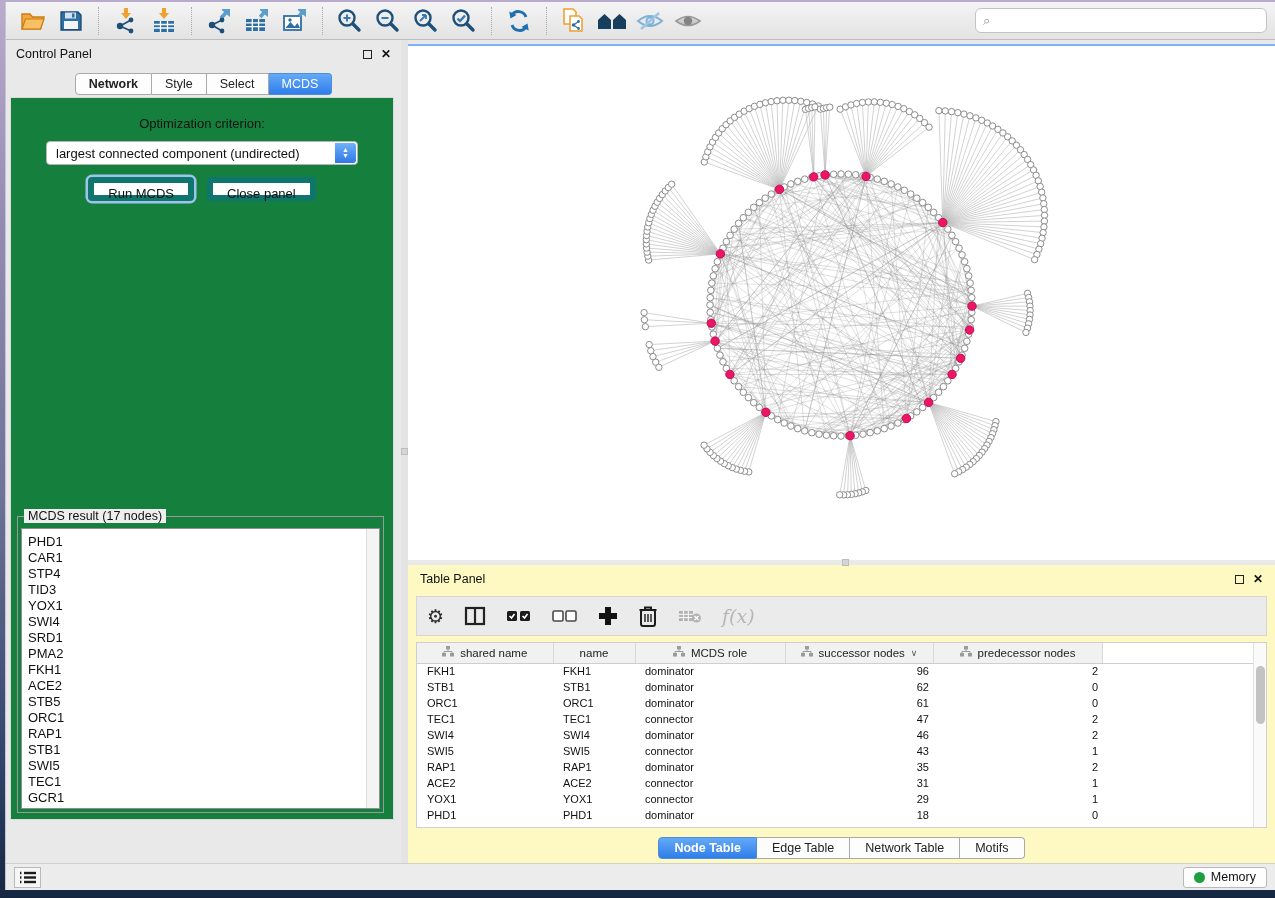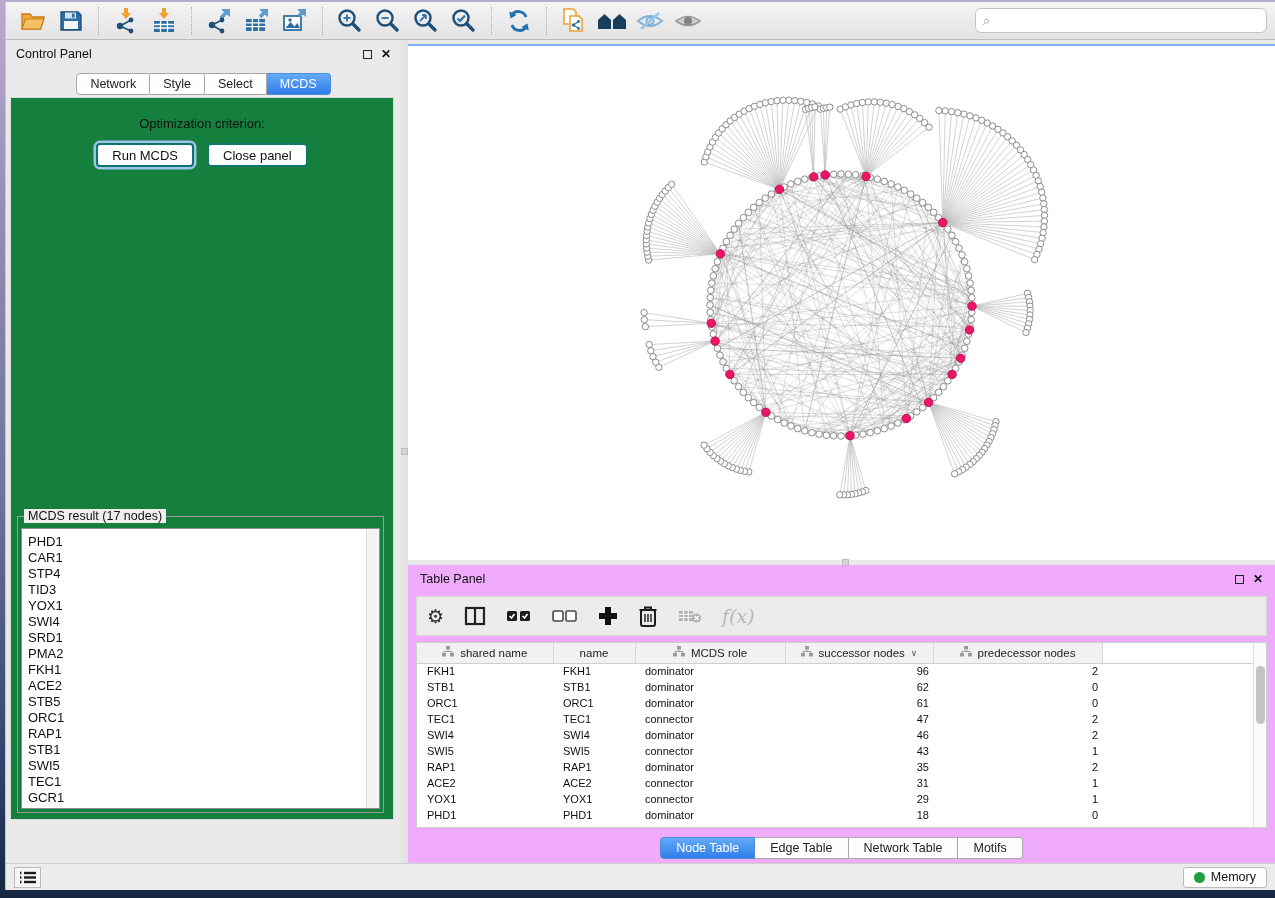--- a/index.html
+++ b/index.html
@@ -26,35 +26,35 @@
   
   #control-panel { width:395px; flex:0 0 395px; background:#e9e9e9; position:relative; }
   #cp-titlebar { height:24px; display:flex; align-items:center; padding:4px 10px 0 10px; }
   #cp-title { font-size:12.5px; color:#111; }
   .win-btns { margin-left:auto; display:flex; gap:9px; align-items:center; }
   .float-btn { width:9px; height:9px; border:1.5px solid #222; display:inline-block; }
   .close-btn { font-size:12px; font-weight:bold; color:#111; line-height:9px; }
   #cp-tabs { display:flex; justify-content:center; margin-top:9px; }
   .seg-tab { border:1px solid #a9a9a9; background:#fdfdfd; color:#222; font-size:12.5px;
     padding:3px 13px; border-left-width:0; }
-  .seg-tab:first-child { border-left-width:1px; border-radius:4px 0 0 4px; }
+  .seg-tab:first-child { border-left-width:1px; border-radius:4px 0 0 4px;font-weight:bold; }
   .seg-tab:last-child { border-radius:0 4px 4px 0; }
   .seg-tab.selected { background:linear-gradient(#64aaf8,#2f7de9); color:#fff; border-color:#4d8fd6; }
   #cp-inner { position:absolute; left:4px; right:7px; top:57px; bottom:43px;
     background:#15803d; border:1px solid #dadada; }
   #opt-label { text-align:center; font-size:13px; color:#111; margin-top:18px; }
   #criterion-select { margin:10px auto 0 auto; width:312px; height:24px; background:#fff;
     border:1px solid #b4b4b4; border-radius:4px; display:flex; align-items:center; position:relative; }
   #criterion-value { font-size:13px; color:#111; padding-left:9px; white-space:nowrap; }
   #criterion-stepper { position:absolute; right:1px; top:1px; bottom:1px; width:21px;
     background:linear-gradient(#6fb1f9,#3079e5); border-radius:0 3px 3px 0;
     display:flex; flex-direction:column; align-items:center; justify-content:center; color:#fff; }
   #criterion-stepper span { font-size:7px; line-height:6px; }
   #cp-buttons { display:flex; justify-content:center; gap:13px; margin-top:12px; }
-  .cp-btn { background:#fff; border:2px solid #0f766e; border-radius:4px; font-size:13px;
+  .cp-btn { background:#fff; border:6px solid #0f766e; border-radius:4px; font-size:13px;
     color:#111; padding:3px 14px; height:24px; font-family:"Liberation Sans",sans-serif; }
   #run-btn { box-shadow:0 0 0 2.5px #9ec4ee; }
 
   #mcds-group { position:absolute; left:6px; right:9px; top:370px; bottom:6px;
     border:1px solid #9a9a9a;margin-top:48px; }
   #mcds-legend { position:absolute; top:-8px; left:6px; background:#efefef; padding:0 4px;
     font-size:12.5px; color:#111; }
   #mcds-listbox { position:absolute; left:3px; right:3px; top:11px; bottom:3px;
     background:#fff; border:1px solid #8f8f8f; overflow:hidden; }
   #mcds-scroll { position:absolute; right:0; top:0; bottom:0; width:13px;
@@ -77,21 +77,21 @@
   #network-view { height:516px; flex:0 0 516px; display:flex; flex-direction:column;
     border-top:2px solid #7fb2f2; }
   #net-titlebar { height:19px; flex:0 0 19px; background:linear-gradient(#f3f3f3,#d9d9d9);
     border-bottom:1px solid #b5b5b5; display:flex; align-items:center; position:relative; }
   .traffic { width:12px; height:12px; border-radius:50%; margin-left:8px; display:inline-block; }
   #net-title { position:absolute; left:0; right:0; text-align:center; font-size:12.5px; color:#222; }
   #net-canvas { flex:1; background:#fff; position:relative; overflow:hidden; }
   #net-svg { position:absolute; left:0; top:0; }
 
   
-  #table-panel { flex:1; background:#f0abfc; display:flex; flex-direction:column; min-height:0; }
+  #table-panel { flex:1; background:#fef9c3; display:flex; flex-direction:column; min-height:0; }
   #tp-titlebar { height:24px; display:flex; align-items:center; padding:4px 12px 0 12px; }
   #tp-title { font-size:12.5px; color:#111; }
   #tp-toolbar { margin:7px 8px 0 8px; height:40px; background:#ebebeb; border:1px solid #d6d6d6;
     display:flex; align-items:center; padding:0 10px; gap:20px; }
   .tp-icon { display:flex; align-items:center; justify-content:center; }
   #fx-icon { font-family:"DejaVu Serif", serif; font-style:italic; font-size:19px; color:#b5b5b5; }
   #gear-glyph { font-size:19px; color:#2a2a2a; line-height:19px; }
 
   #tp-table-wrap { margin:6px 8px 0 8px; background:#fff; border:1px solid #cfcfcf;
     position:relative; height:186px; overflow:hidden; }
@@ -268,20 +268,27 @@
         </span>
       </div>
       <div id="cp-tabs">
           <span class="seg-tab">Network</span>
           <span class="seg-tab">Style</span>
           <span class="seg-tab">Select</span>
           <span class="seg-tab selected">MCDS</span>
         </div>
       <div id="cp-inner">
         <div id="opt-label">Optimization criterion:</div>
+        <div id="criterion-select">
+          <span id="criterion-value">largest connected component (undirected)</span>
+          <span id="criterion-stepper">
+              <span>▲</span>
+              <span>▼</span>
+            </span>
+        </div>
         <div id="cp-buttons">
           <button class="cp-btn" id="run-btn">Run MCDS</button>
           <button class="cp-btn" id="close-panel-btn">Close panel</button>
         </div>
         <div id="mcds-group">
           <span id="mcds-legend">MCDS result (17 nodes)</span>
           <div id="mcds-listbox">
             <ul id="mcds-list">
                 <li>PHD1</li>
                 <li>CAR1</li>

